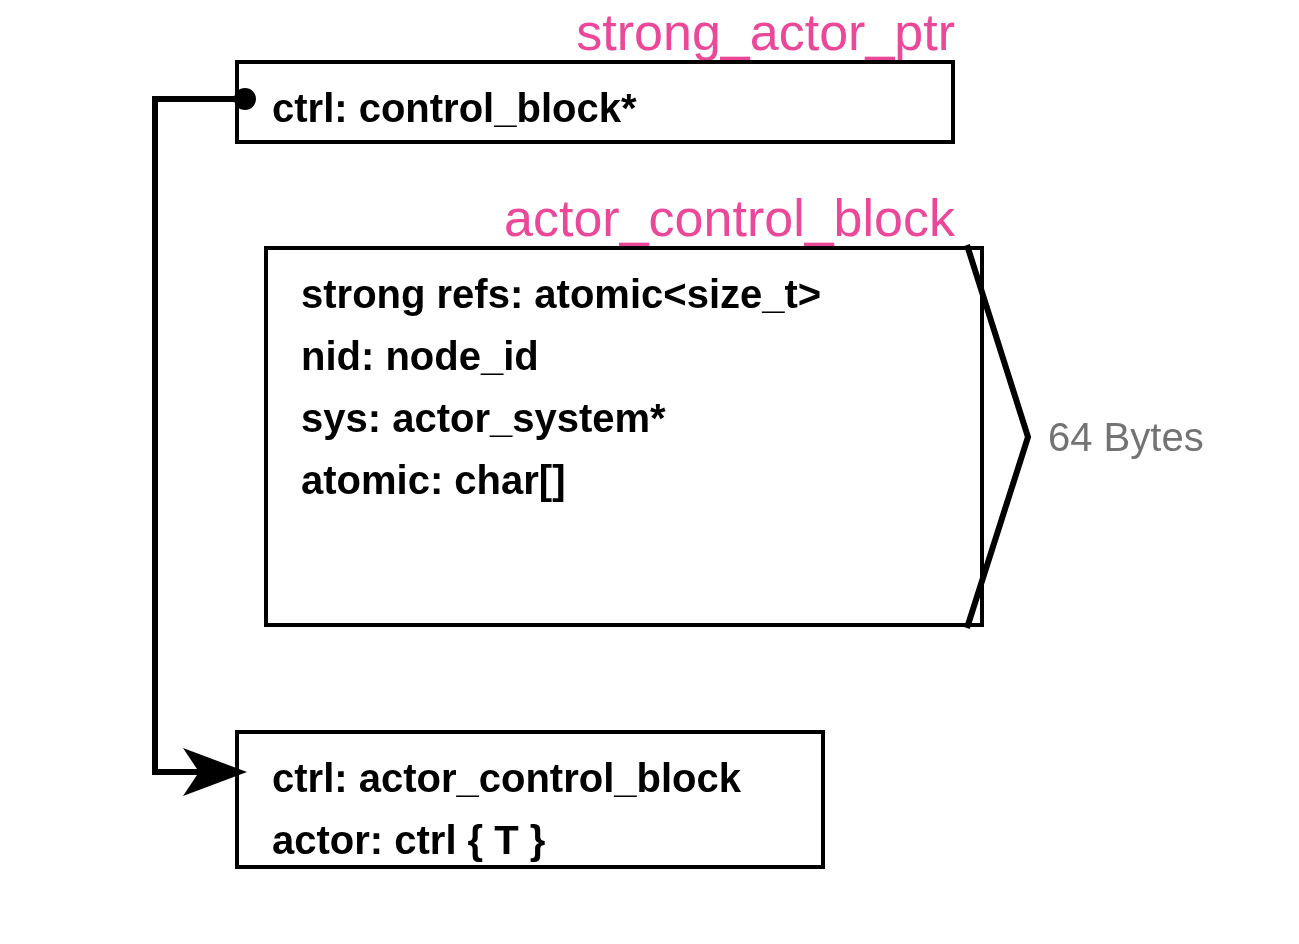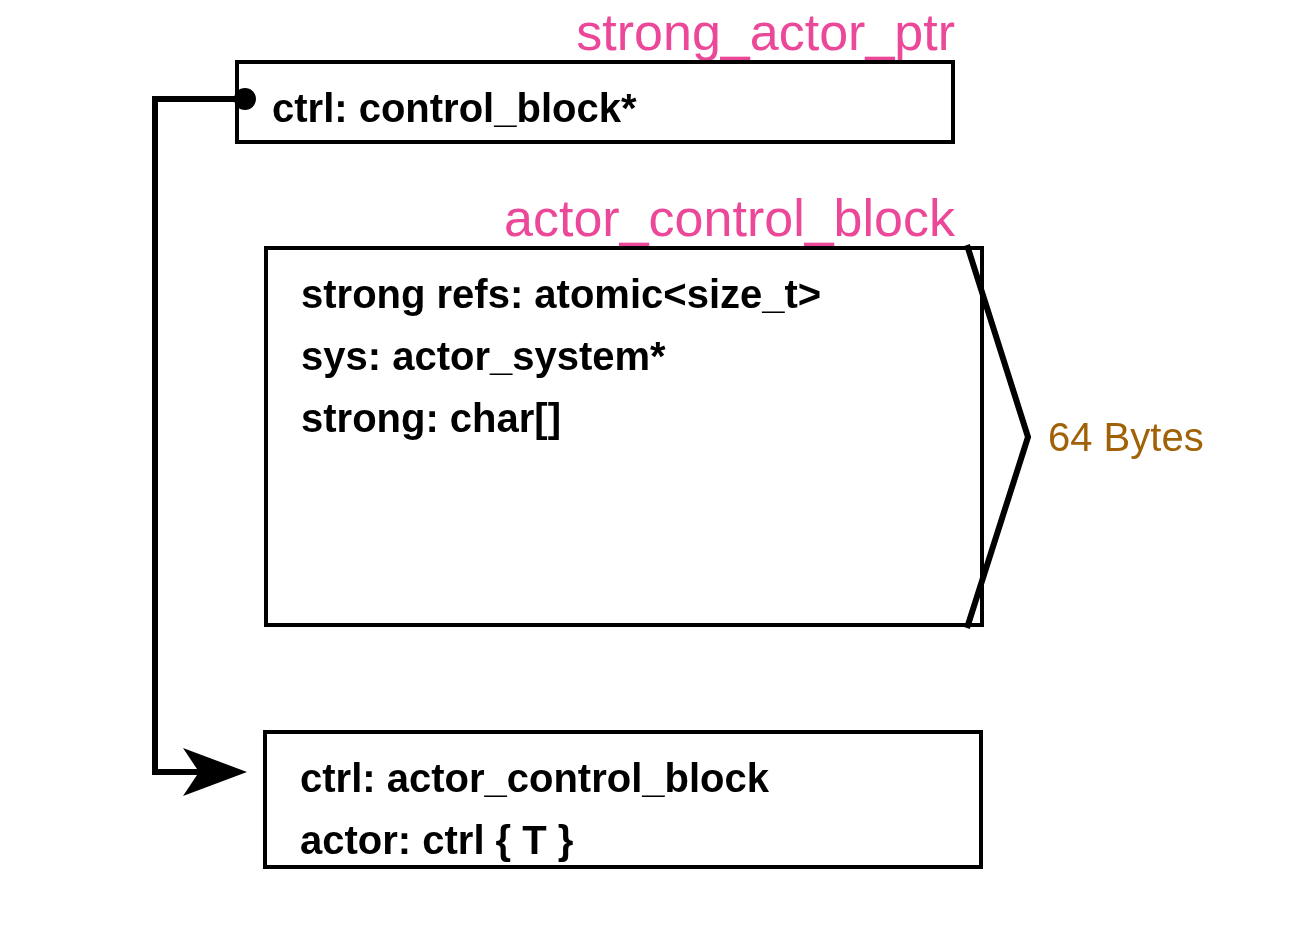--- a/index.html
+++ b/index.html
@@ -72,48 +72,49 @@
   }
   .solid-fill {
     fill: #000000;
     stroke: none;
   }
   .size-label {
     position: absolute;
     font-size: 40px;
     line-height: 46px;
     white-space: nowrap;
-    color: #a16207;
+    color: #737373;
   }
 </style>
 </head>
 <body>
 
 <div id="canvas">
 
   <div class="uml-title" style="left:235px; top:8px; width:720px;">strong_actor_ptr</div>
 
   <div class="uml-box" style="left:235px; top:60px; width:720px; height:84px;">
     <div class="fields" style="top:13px;">
       <div class="field">ctrl: control_block*</div>
     </div>
   </div>
 
   <div class="uml-title" style="left:235px; top:194px; width:720px;">actor_control_block</div>
 
   <div class="uml-box" style="left:235px; top:246px; width:720px; height:381px;margin-left:29px;">
     <div class="fields" style="top:13px;">
       <div class="field">strong refs: atomic&lt;size_t&gt;</div>
+      <div class="field">nid: node_id</div>
       <div class="field">sys: actor_system*</div>
-      <div class="field">strong: char[]</div>
+      <div class="field">atomic: char[]</div>
     </div>
   </div>
 
 
-  <div class="uml-box" style="left:235px; top:730px; width:720px; height:139px;margin-left:28px;">
+  <div class="uml-box" style="left:235px; top:730px; width:590px; height:139px;">
     <div class="fields" style="top:13px;">
       <div class="field">ctrl: actor_control_block</div>
       <div class="field">actor: ctrl { T }</div>
     </div>
   </div>
 
   <div class="size-label" style="left:1048px; top:414px;">64 Bytes</div>
 
   <svg id="overlay" viewBox="0 0 1299 944" xmlns="http://www.w3.org/2000/svg">
 

